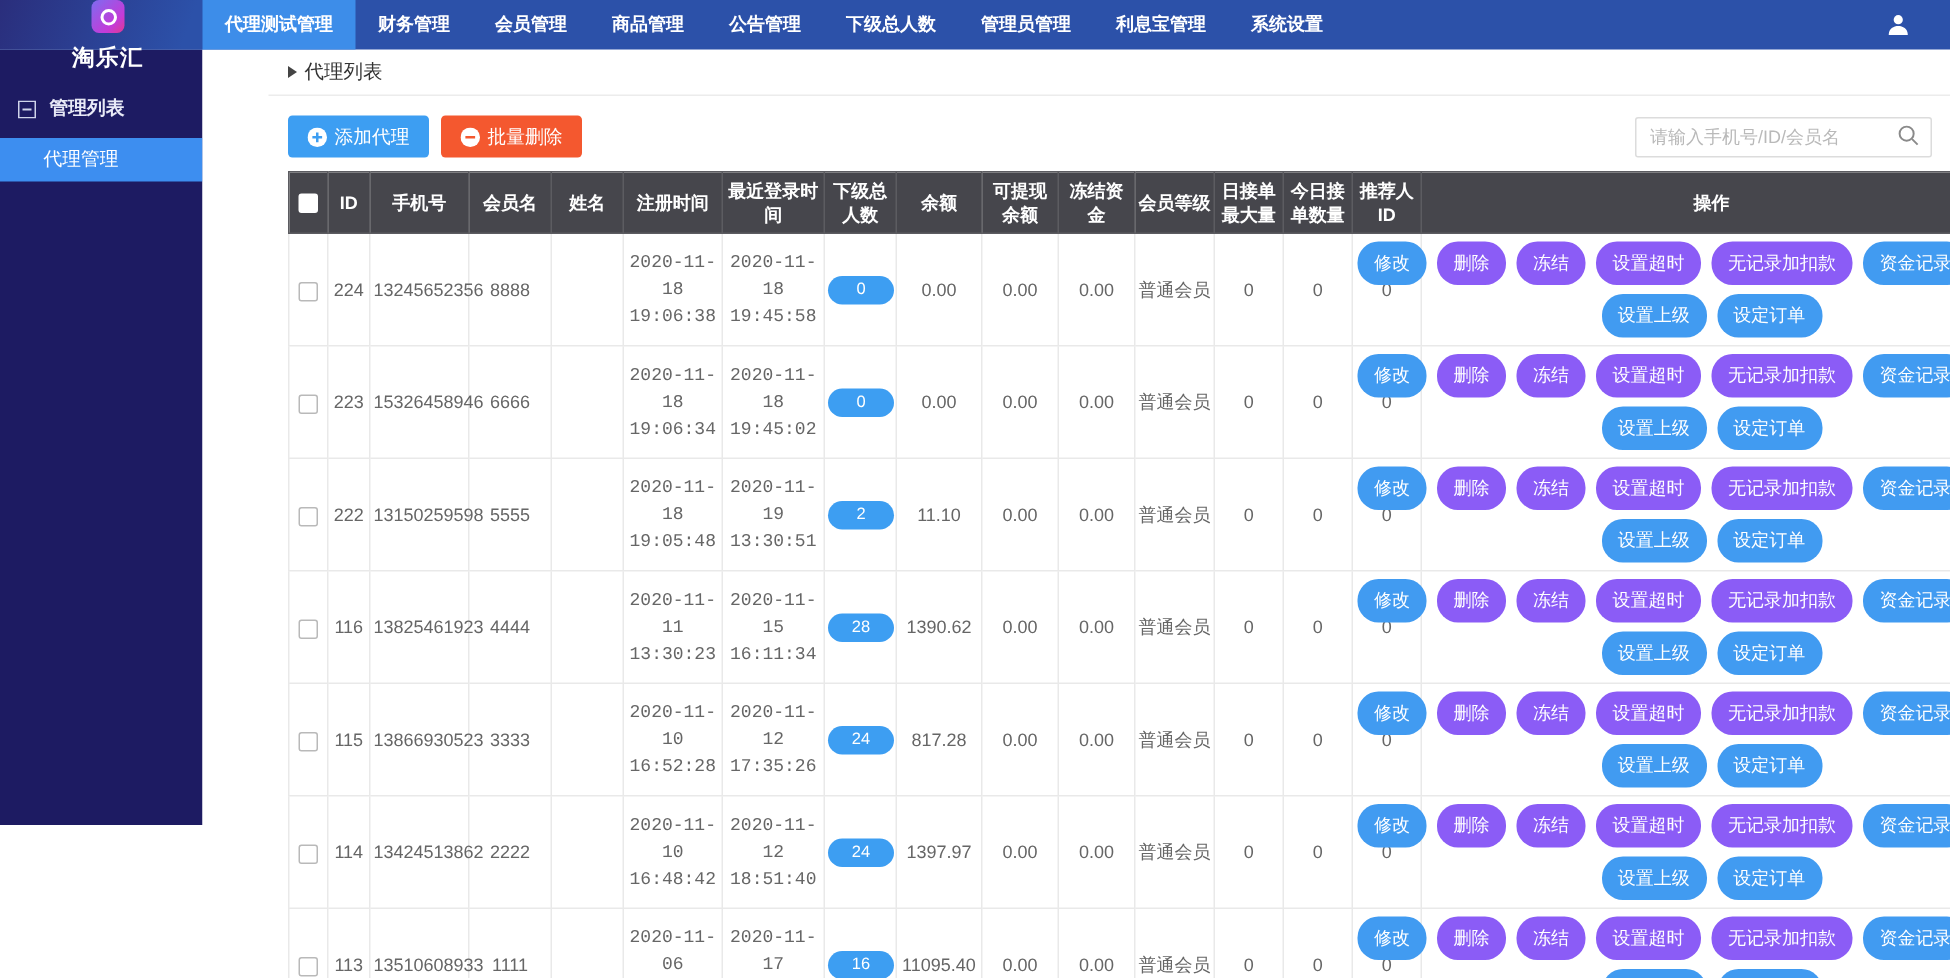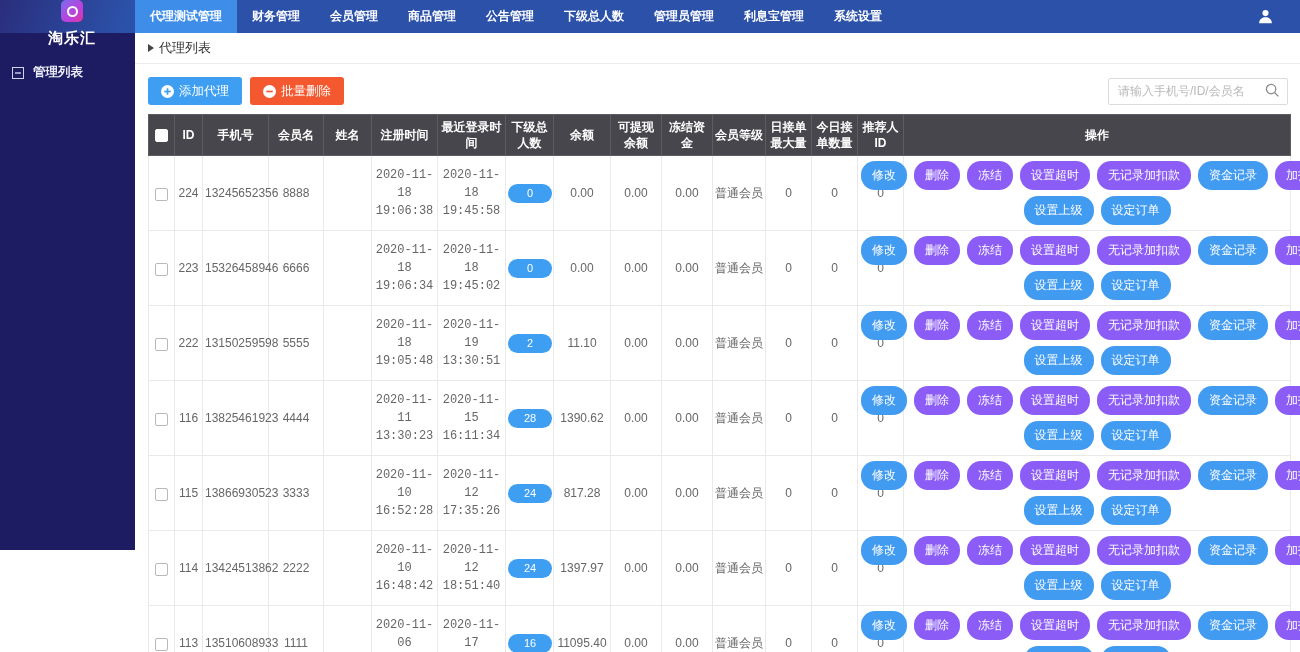--- a/index.html
+++ b/index.html
@@ -23,33 +23,33 @@
   .user-box { display:flex; align-items:center; padding:0 26px 0 10px; }
 
   
   .sidebar { position:absolute; top:33px; left:0; width:135px; height:517px; background:#1d1b62; }
   .side-group { margin-top:31px; display:flex; align-items:center; gap:9px;
     padding-left:12px; color:#e8eaf6; font-size:12.5px; font-weight:bold; }
   .side-item { margin-top:11px; height:29px; background:#3d8ef0; color:#fff;
     font-size:12.5px; display:flex; align-items:center; padding-left:29px; cursor:pointer; }
 
   
-  .main { position:absolute; top:33px; left:135px; width:1165px; height:619px; background:#fff; }
+  .main { position:absolute; top:33px; left:135px; width:1165px; height:619px; background:#fff;padding-left:44px; }
   .page-title { height:31px; display:flex; align-items:center; gap:5px;
     padding-left:13px; border-bottom:1px solid #ececec; font-size:13px; color:#333; }
   .caret { width:0; height:0; border-left:6px solid #444;
     border-top:4px solid transparent; border-bottom:4px solid transparent; }
 
   .toolbar { display:flex; align-items:center; padding:13px 12px 9px 13px; }
   .btn { height:28px; border:none; border-radius:3px; color:#fff; font-size:12.5px;
     padding:0 13px; display:inline-flex; align-items:center; gap:5px; cursor:pointer;
     font-family:inherit; }
   .btn-add { background:#3d9ef2; }
   .btn-del { background:#f4582f; margin-left:8px;justify-content:flex-end; }
-  .search-wrap { margin-left:auto; position:relative; width:180px; }
+  .search-wrap { margin-left:auto; position:relative; width:198px; }
   .search-wrap input { width:100%; height:27px; border:1px solid #dcdcdc; border-radius:2px;
     padding:0 30px 0 9px; font-size:12px; color:#555; outline:none; font-family:inherit; }
   .search-wrap input::placeholder { color:#b9b9b9; }
   .search-icon { position:absolute; right:8px; top:5px; cursor:pointer; }
 
   
   table { border-collapse:collapse; table-layout:fixed; margin-left:13px;
     width:1143px; font-size:12px; }
   th { background:#46464c; color:#fff; font-weight:bold; border:1px solid #5c5c61;
     padding:4px 2px; height:31px; font-size:12px; line-height:1.35; }
@@ -97,20 +97,23 @@
   </div>
 </div>
 
 <div class="sidebar">
   <div class="side-group">
     <svg width="12" height="12" viewBox="0 0 12 12">
       <rect x="0.5" y="0.5" width="11" height="11" fill="none" stroke="#cfd4ea" stroke-width="1"></rect>
       <line x1="3" y1="6" x2="9" y2="6" stroke="#cfd4ea" stroke-width="1.4"></line>
     </svg>
     <span>管理列表</span>
+  </div>
+  <div class="side-item">
+    <span>代理管理</span>
   </div>
 </div>
 
 <div class="main">
   <div class="page-title">
     <span class="caret"></span>
     <span>代理列表</span>
   </div>
 
   <div class="toolbar">

